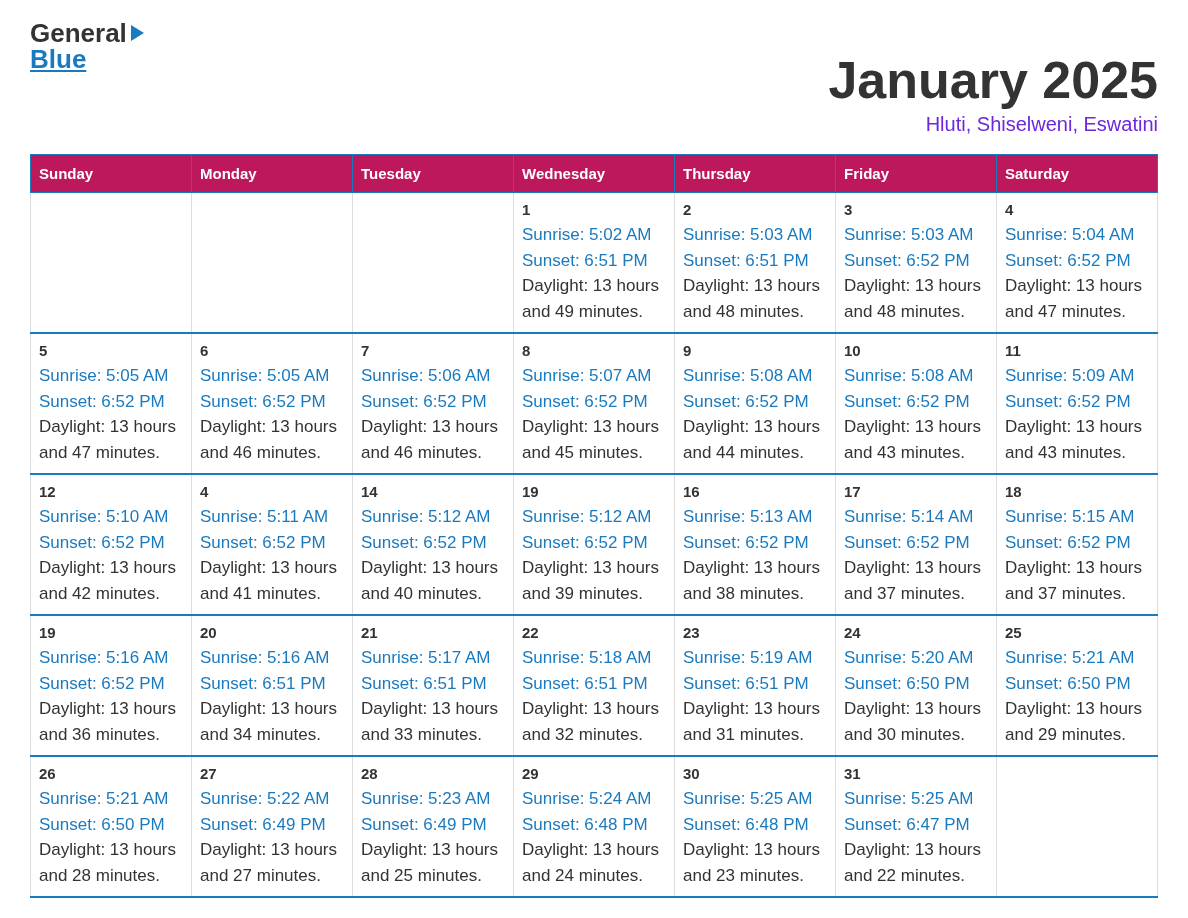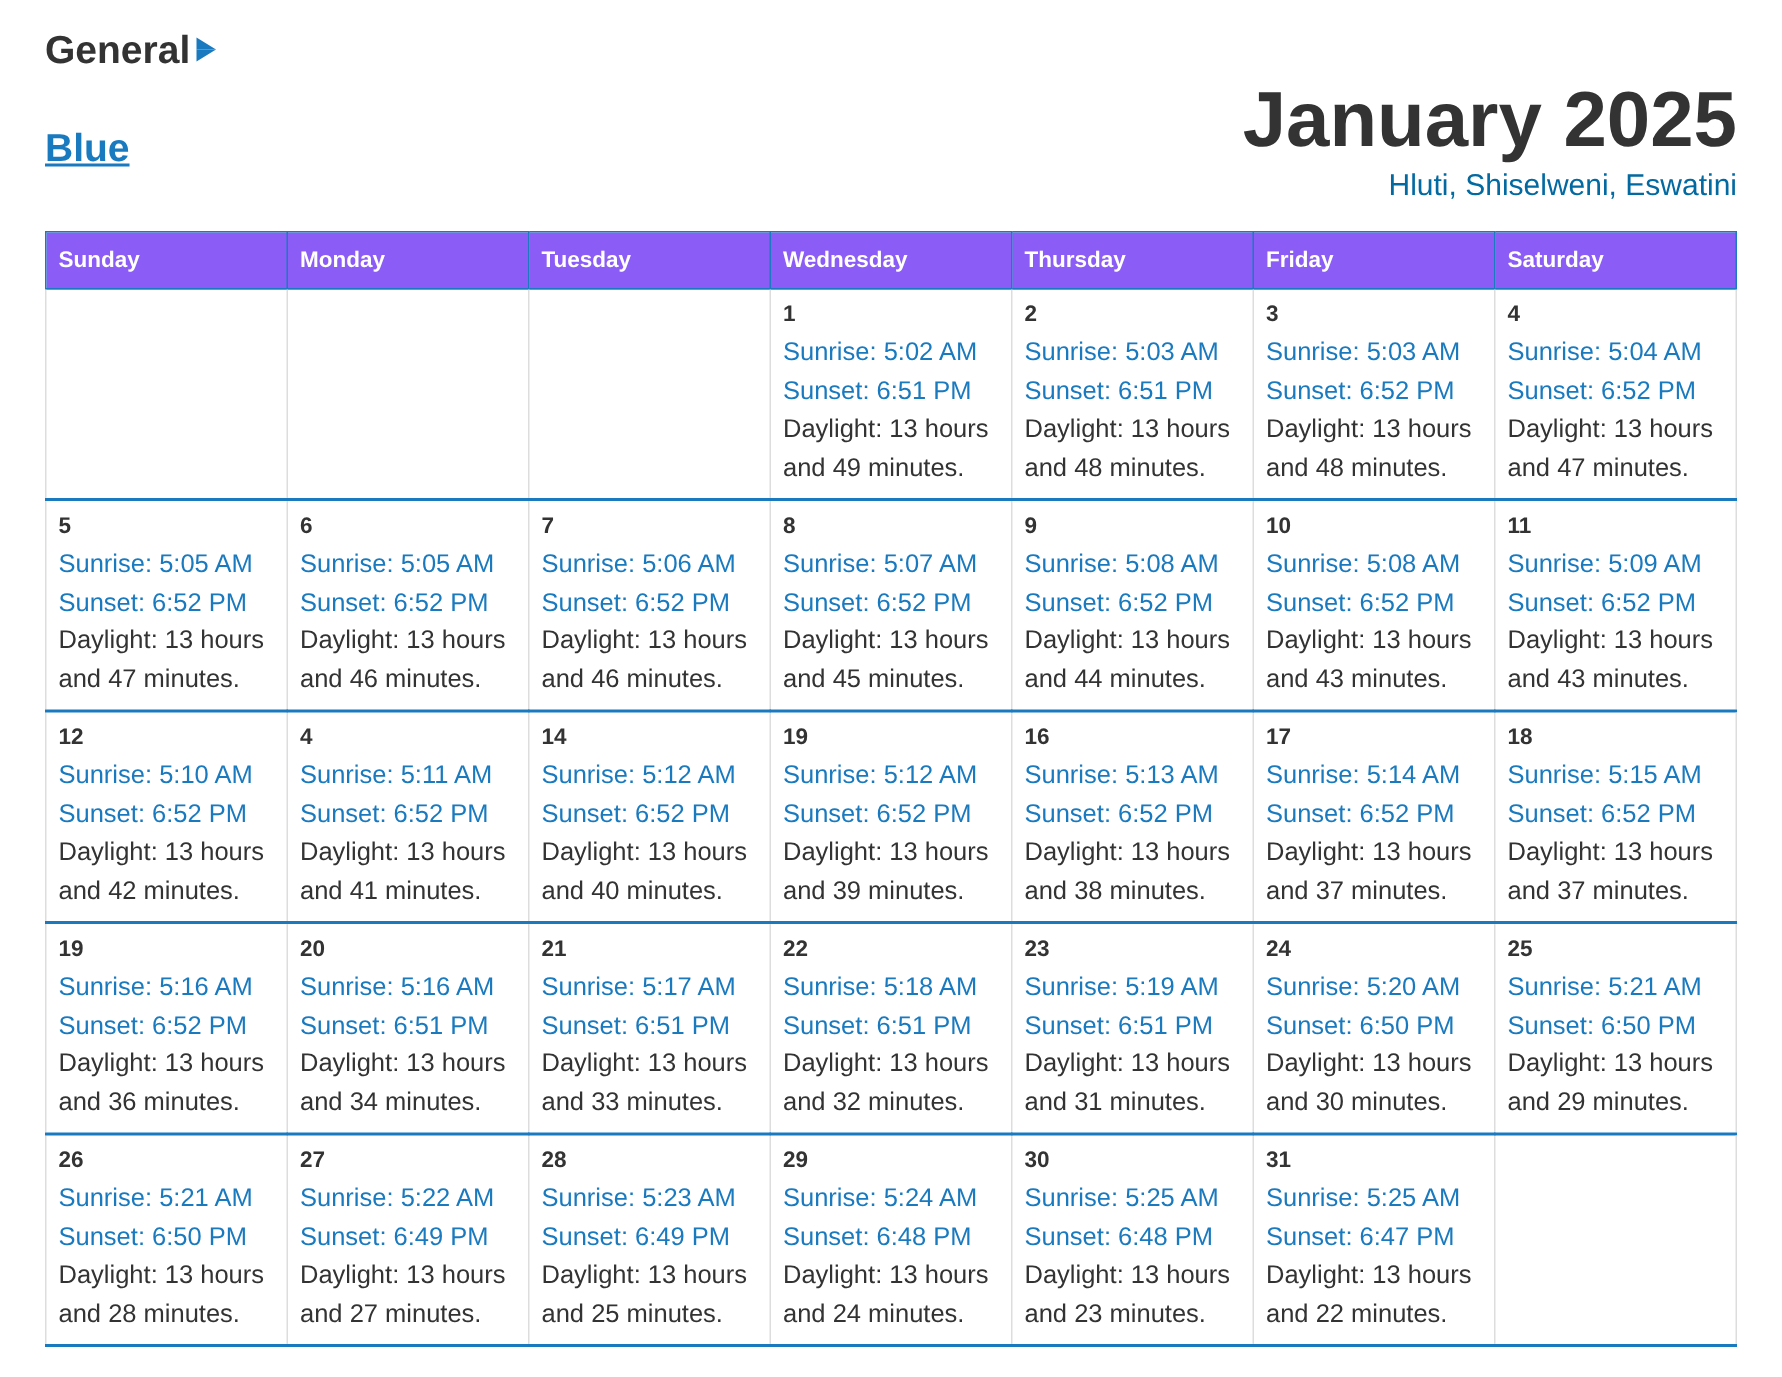--- a/index.html
+++ b/index.html
@@ -14,21 +14,20 @@
     .header {
       display: flex;
       justify-content: space-between;
       align-items: flex-start;
       margin-bottom: 18px;
     }
     .logo {
       display: flex;
       flex-direction: column;
       align-items: flex-start;
-      gap: 39px;
     }
     .logo-general {
       font-size: 26px;
       font-weight: bold;
       color: #333;
       line-height: 1;
     }
     .logo-blue {
       font-size: 26px;
       font-weight: bold;
@@ -44,29 +43,29 @@
     .title-block h1 {
       font-size: 52px;
       font-weight: bold;
       color: #333;
       line-height: 1.1;
       margin-top: 32px;
     }
     .title-block h2 {
       font-size: 20px;
       font-weight: normal;
-      color: #0369a1;
+      color: #6d28d9;
       margin-top: 4px;
     }
     table {
       width: 100%;
       border-collapse: collapse;
     }
     thead tr {
-      background-color: #8b5cf6;
+      background-color: #be185d;
       color: #fff;
     }
     thead th {
       padding: 10px 8px;
       font-size: 15px;
       font-weight: bold;
       text-align: left;
       border: 1px solid #1a7abf;
     }
     tbody tr {

